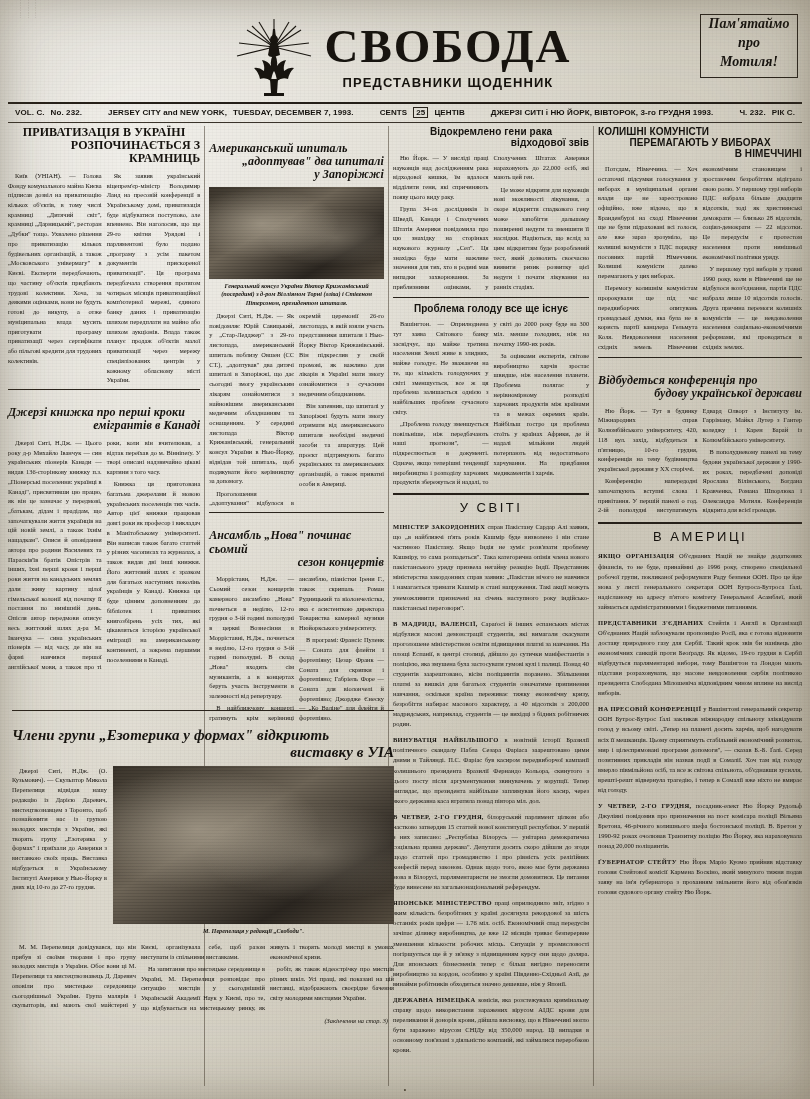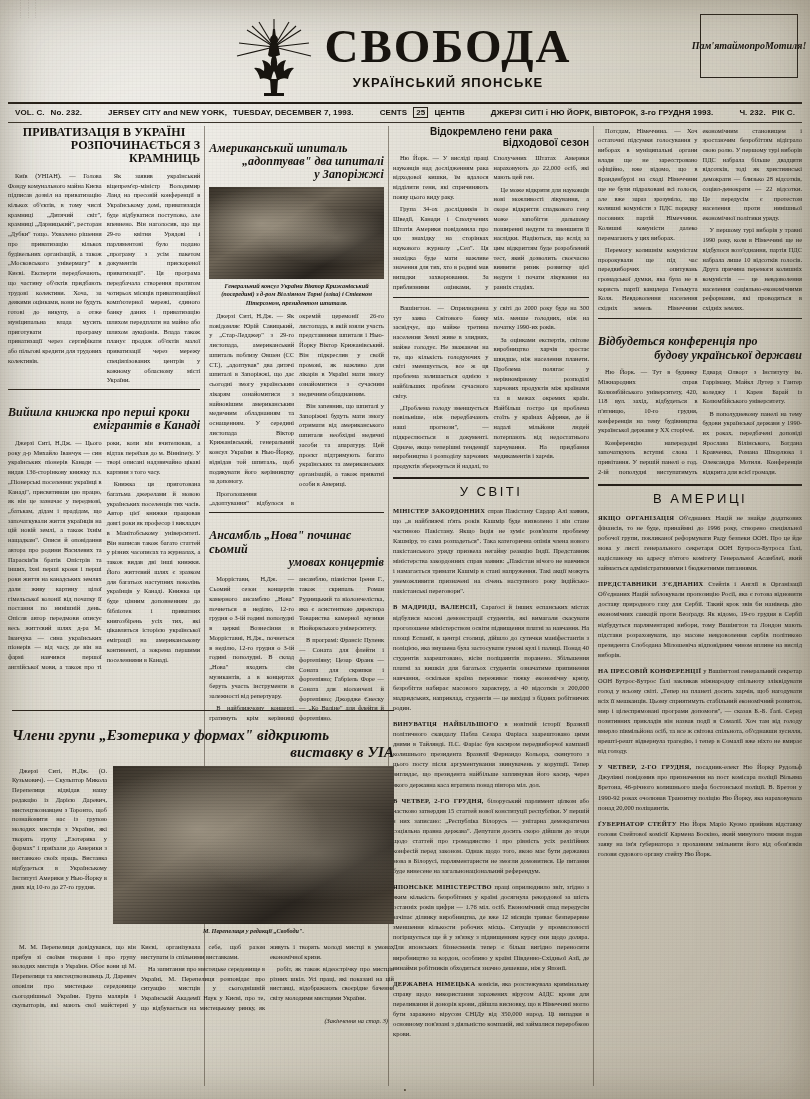--- a/index.html
+++ b/index.html
@@ -47,23 +47,23 @@
     font-family:"Liberation Serif", serif;font-weight:bold;
     font-size:47px;letter-spacing:2px;line-height:.96;
   }
   .mh-sub-uk{
     font-size:13px;letter-spacing:1.1px;font-weight:bold;
     font-family:"Liberation Sans", sans-serif;margin-top:5px;
   }
   .mh-emblem{flex:0 0 86px;display:flex;align-items:center;justify-content:center;}
   .mh-box{
     position:absolute;right:4px;top:14px;width:96px;height:62px;
-    border:1.5px solid #2a241c;display:flex;flex-direction:row;
-    align-items:center;justify-content:center;line-height:1.35;
-    font-style:italic;font-size:10px;font-weight:bold;
+    border:1.5px solid #2a241c;display:flex;flex-direction:column;
+    align-items:center;line-height:1.35;
+    font-style:italic;font-size:14px;font-weight:bold;
   }
   .mh-scribble{
     position:absolute;left:8px;top:18px;width:36px;height:52px;opacity:.45;
     font-size:5px;line-height:1.5;color:#4a4134;transform:rotate(-90deg);
     transform-origin:left top;white-space:nowrap;
   }
 
   
   .rule-thick{border-top:2.2px solid #262019;margin:2px 0 0;}
   .rule-thin{border-top:1px solid #3a332a;margin:1.5px 0 0;}
@@ -172,21 +172,21 @@
           <path d="M41 36 q-4 6 -3 13 q-3 -5 -9 -6 q3 6 2 11 q-5 -4 -10 -3 q5 5 6 11 q6 -2 11 2 q1 -7 3 -10 q2 3 3 10 q5 -4 11 -2 q1 -6 6 -11 q-5 -1 -10 3 q-1 -5 2 -11 q-6 1 -9 6 q1 -7 -3 -13 z"></path>
 
           <path d="M37 62 l8 0 l-1 14 l-6 0 z"></path>
           <path d="M31 76 l20 0 l0 3 l-20 0 z"></path>
         </g>
       </svg>
     </div>
 
     <div class="mh-right">
       <div class="mh-title-uk">СВОБОДА</div>
-      <div class="mh-sub-uk">УКРАЇНСЬКИЙ ЯПОНСЬКЕ</div>
+      <div class="mh-sub-uk">ПРЕДСТАВНИКИ ЩОДЕННИК</div>
     </div>
 
     <div class="mh-box">
       <div>Пам'ятаймо</div>
       <div>про</div>
       <div>Мотиля!</div>
     </div>
   </div>
 
   <div class="rule-thick"></div>
@@ -220,21 +220,21 @@
         <div class="body twocol">
           <p>Київ (УНІАН). — Голова Фонду комунального майна Києва підписав дозвіл на приватизацію кількох об'єктів, в тому числі крамниці „Дитячий світ", крамниці „Дарницький", ресторан „Дубки" тощо. Ухвалено рішення про приватизацію кількох будівельних організацій, а також „Московського універмагу" в Києві. Експерти передбачають, що частину об'єктів придбають трудові колективи. Хоча, за деякими оцінками, вони не будуть готові до викупу, а отже муніципальна влада мусить приготувати програму приватизації через сертифікати або пільгові кредити для трудових колективів.</p>
           <p>Як заявив український віцепрем'єр-міністр Володимир Ланд на пресовій конференції в Українському домі, приватизація буде відбуватися поступово, але впевнено. Він наголосив, що ще 29-го квітня Урядові і парляментові було подано „програму з усім пакетом документів прискореної приватизації". Ця програма передбачала створення протягом чотирьох місяців приватизаційної комп'ютерної мережі, єдиного банку даних і приватизацію шляхом передплати на майно або шляхом аукціонів. Влада також планує продаж об'єктів малої приватизації через мережу спеціялізованих центрів у кожному обласному місті України.</p>
         </div>
       </div>
 
       <div class="hl-rule"></div>
 
       <div>
         <h1 class="hl ital">
-          <span>Вийшла книжка про перші кроки</span>
+          <span>Джерзі книжка про перші кроки</span>
           <span class="l2">емігрантів в Канаді</span>
         </h1>
         <div class="body twocol">
           <p>Джерзі Ситі, Н.Дж. — Цього року д-р Михайло Іванчук — син українських піонерів Канади — видав 136-сторінкову книжку п.з. „Піонерські поселення: українці в Канаді", присвятивши цю працю, як він це зазначає у передмові, „батькам, дідам і прадідам, що започаткували життя українців на цій новій землі, а також їхнім нащадкам". Описи й оповідання автора про родини Василевих та Парасків'їв братів Опістрів та інших, їхні перші кроки і перші роки життя на канадських землях дали живу картину цілої гімельської колонії від початку її постання по нинішній день. Опісля автор передмови описує весь життєвий шлях д-ра М. Іванчука — сина українських піонерів — від часу, де він на фармі навчився першої англійської мови, а також про ті роки, коли він вчителював, а відтак переїхав до м. Вінніпеґу. У творі описані надзвичайно цікаві картини з того часу.</p>
           <p>Книжка ця приготована багатьма джерелами й мовою українських поселенців тих часів. Автор цієї книжки працював довгі роки як професор і викладач в Манітобському університеті. Він написав також багато статтей у різних часописах та журналах, а також видав дві інші книжки. Його життєвий шлях є зразком для багатьох наступних поколінь українців у Канаді. Книжка ця буде цінним доповненням до бібліотек і приватних книгозбірень усіх тих, які цікавляться історією української еміграції на американському континенті, а зокрема першими поселеннями в Канаді.</p>
         </div>
       </div>
     </div>
 
     <div class="vrule"></div>
@@ -254,49 +254,50 @@
           <p>Проголошення „адоптування" відбулося в окремій церемонії 26-го листопада, в якій взяли участь представники шпиталя і Нью-Йорку Віктор Крижанівський. Він підкреслив у своїй промові, як важливо для лікарів в Україні мати змогу ознайомитися з сучасним медичним обладнанням.</p>
           <p>Він запевнив, що шпиталі у Запоріжжі будуть мати змогу отримати від американського шпиталя необхідні медичні засоби та апаратуру. Цей проєкт підтримують багато українських та американських організацій, а також приватні особи в Америці.</p>
         </div>
       </div>
 
       <div class="hl-rule"></div>
 
       <div>
         <h1 class="hl ital">
           <span>Ансамбль „Нова" починає сьомий</span>
-          <span class="l2">умовах концертів</span>
+          <span class="l2">сезон концертів</span>
         </h1>
         <div class="body twocol">
           <p>Морріставн, Н.Дж. — Сьомий сезон концертів камерного ансамблю „Нова" почнеться в неділю, 12-го грудня о 3-ій годині пополудні в церкві Вознесіння в Морріставні, Н.Дж., почнеться в неділю, 12-го грудня о 3-ій годині пополудні. В склад „Нова" входить сім музикантів, а в концертах беруть участь інструменти в залежності від репертуару.</p>
           <p>В найближчому концерті гратимуть крім керівниці ансамблю, піаністки Ірени Г., також скрипаль Роман Рудницький та віолончелістка, яка є асистенткою директора Товариства камерної музики Нюйоркського університету.</p>
           <p>В програмі: Франсіс Пуленк — Соната для флейти і фортепіяну; Цезар Франк — Соната для скрипки і фортепіяно; Габріель Форе — Соната для віолончелі й фортепіяно; Джордже Єнеску — „Ко Валіне" для флейти й фортепіяно.</p>
         </div>
       </div>
     </div>
 
     <div class="vrule"></div>
 
     <div class="col c3">
 
       <div>
         <h1 class="hl sans">
           <span>Відокремлено гени рака</span>
-          <span class="l2">відходової сезон</span>
+          <span class="l2">відходової звів</span>
         </h1>
         <div class="body twocol">
           <p>Ню Йорк. — У висліді праці науковців над дослідженням рака відходової кишки, їм вдалося відділити гени, які спричиняють появу цього виду раку.</p>
           <p>Група 34-ох дослідників із Шведії, Канади і Сполучених Штатів Америки повідомила про цю знахідку на сторінках наукового журналу „Сел". Ця знахідка буде мати важливе значення для тих, хто в родині мав випадки захворювання. За приблизними оцінками, у Сполучених Штатах Америки нараховують до 22,000 осіб, які мають цей ген.</p>
           <p>Це може відкрити для науковців нові можливості лікування, а скоре відкриття спадкового гену може запобігти дальшому поширенні недуги та зменшити її наслідки. Надіються, що вслід за цим відкриттям буде розроблений тест, який дозволить своєчасно виявити ризик розвитку цієї недуги і почати лікування на ранніх стадіях.</p>
         </div>
       </div>
 
       <div class="hl-rule"></div>
 
       <div>
+        <h1 class="hl sans" style="text-align:center">Проблема голоду все ще існує</h1>
         <div class="body twocol">
           <p>Вашінгтон. — Оприлюднена тут заява Світового банку засвідчує, що майже третина населення Землі живе в злиднях, майже голодує. Не зважаючи на те, що кількість голодуючих у світі зменшується, все ж ця проблема залишається однією з найбільших проблем сучасного світу.</p>
           <p>„Проблема голоду зменшується повільніше, ніж передбачають наші прогнози", — підкреслюється в документі. Одначе, якщо теперішні тенденції виробництва і розподілу харчових продуктів збережуться й надалі, то у світі до 2000 року буде на 300 міл. менше голодних, ніж на початку 1990-их років.</p>
           <p>За оцінками експертів, світове виробництво харчів зростає швидше, ніж населення планети. Проблема полягає у нерівномірному розподілі харчових продуктів між країнами та в межах окремих країн. Найбільш гостро ця проблема стоїть у країнах Африки, де й надалі мільйони людей потерпають від недостатнього харчування. На придбання медикаментів і харчів.</p>
         </div>
       </div>
 
       <div class="section-band">
         <div class="bar"></div>
         <div class="section-title">У СВІТІ</div>
@@ -328,20 +329,25 @@
           <span>комісія, яка розстежувала кримінальну справу щодо використання заражених вірусом АІДС крови для переливання й донорів крови, дійшла висновку, що в Німеччині могло бути заражено вірусом СНІДу від 350,000 народ. Ці випадки в основному пов'язані з діяльністю компаній, які займалися переробкою крови.</span>
         </p>
       </div>
     </div>
 
     <div class="vrule"></div>
 
     <div class="col c4">
 
       <div>
+        <h1 class="hl sans">
+          <span style="display:block;text-align:left">КОЛИШНІ КОМУНІСТИ</span>
+          <span style="display:block;text-align:center">ПЕРЕМАГАЮТЬ У ВИБОРАХ</span>
+          <span class="l2">В НІМЕЧЧИНІ</span>
+        </h1>
         <div class="body twocol">
           <p>Потсдам, Німеччина. — Хоч остаточні підсумки голосування у виборах в муніципальні органи влади ще не зареєстровано офіційно, вже відомо, що в Бранденбурзі на сході Німеччини ще не були підраховані всі голоси, але вже зараз зрозуміло, що колишні комуністи з ПДС порядку посовних партій Німеччини. Колишні комуністи далеко перемагають у цих виборах.</p>
           <p>Перемогу колишнім комуністам пророкували ще під час передвиборчих опитувань громадської думки, яка була не в користь партії канцлера Гельмута Коля. Невдоволення населення східніх земель Німеччини економічним становищем і зростаючим безробіттям відіграло свою ролю. У першому турі виборів ПДС набрала більше двадцяти відсотків, тоді як християнські демократи — близько 28 відсотків, соціял-демократи — 22 відсотки. Це передусім є протестом населення проти нинішньої економічної політики уряду.</p>
           <p>У першому турі виборів у травні 1990 року, коли в Німеччині ще не відбулося возз'єднання, партія ПДС набрала лише 10 відсотків голосів. Друга причина перемоги колишніх комуністів — це невдоволення населення соціяльно-економічними реформами, які проводяться в східніх землях.</p>
         </div>
       </div>
 
       <div class="hl-rule"></div>
 
       <div>

